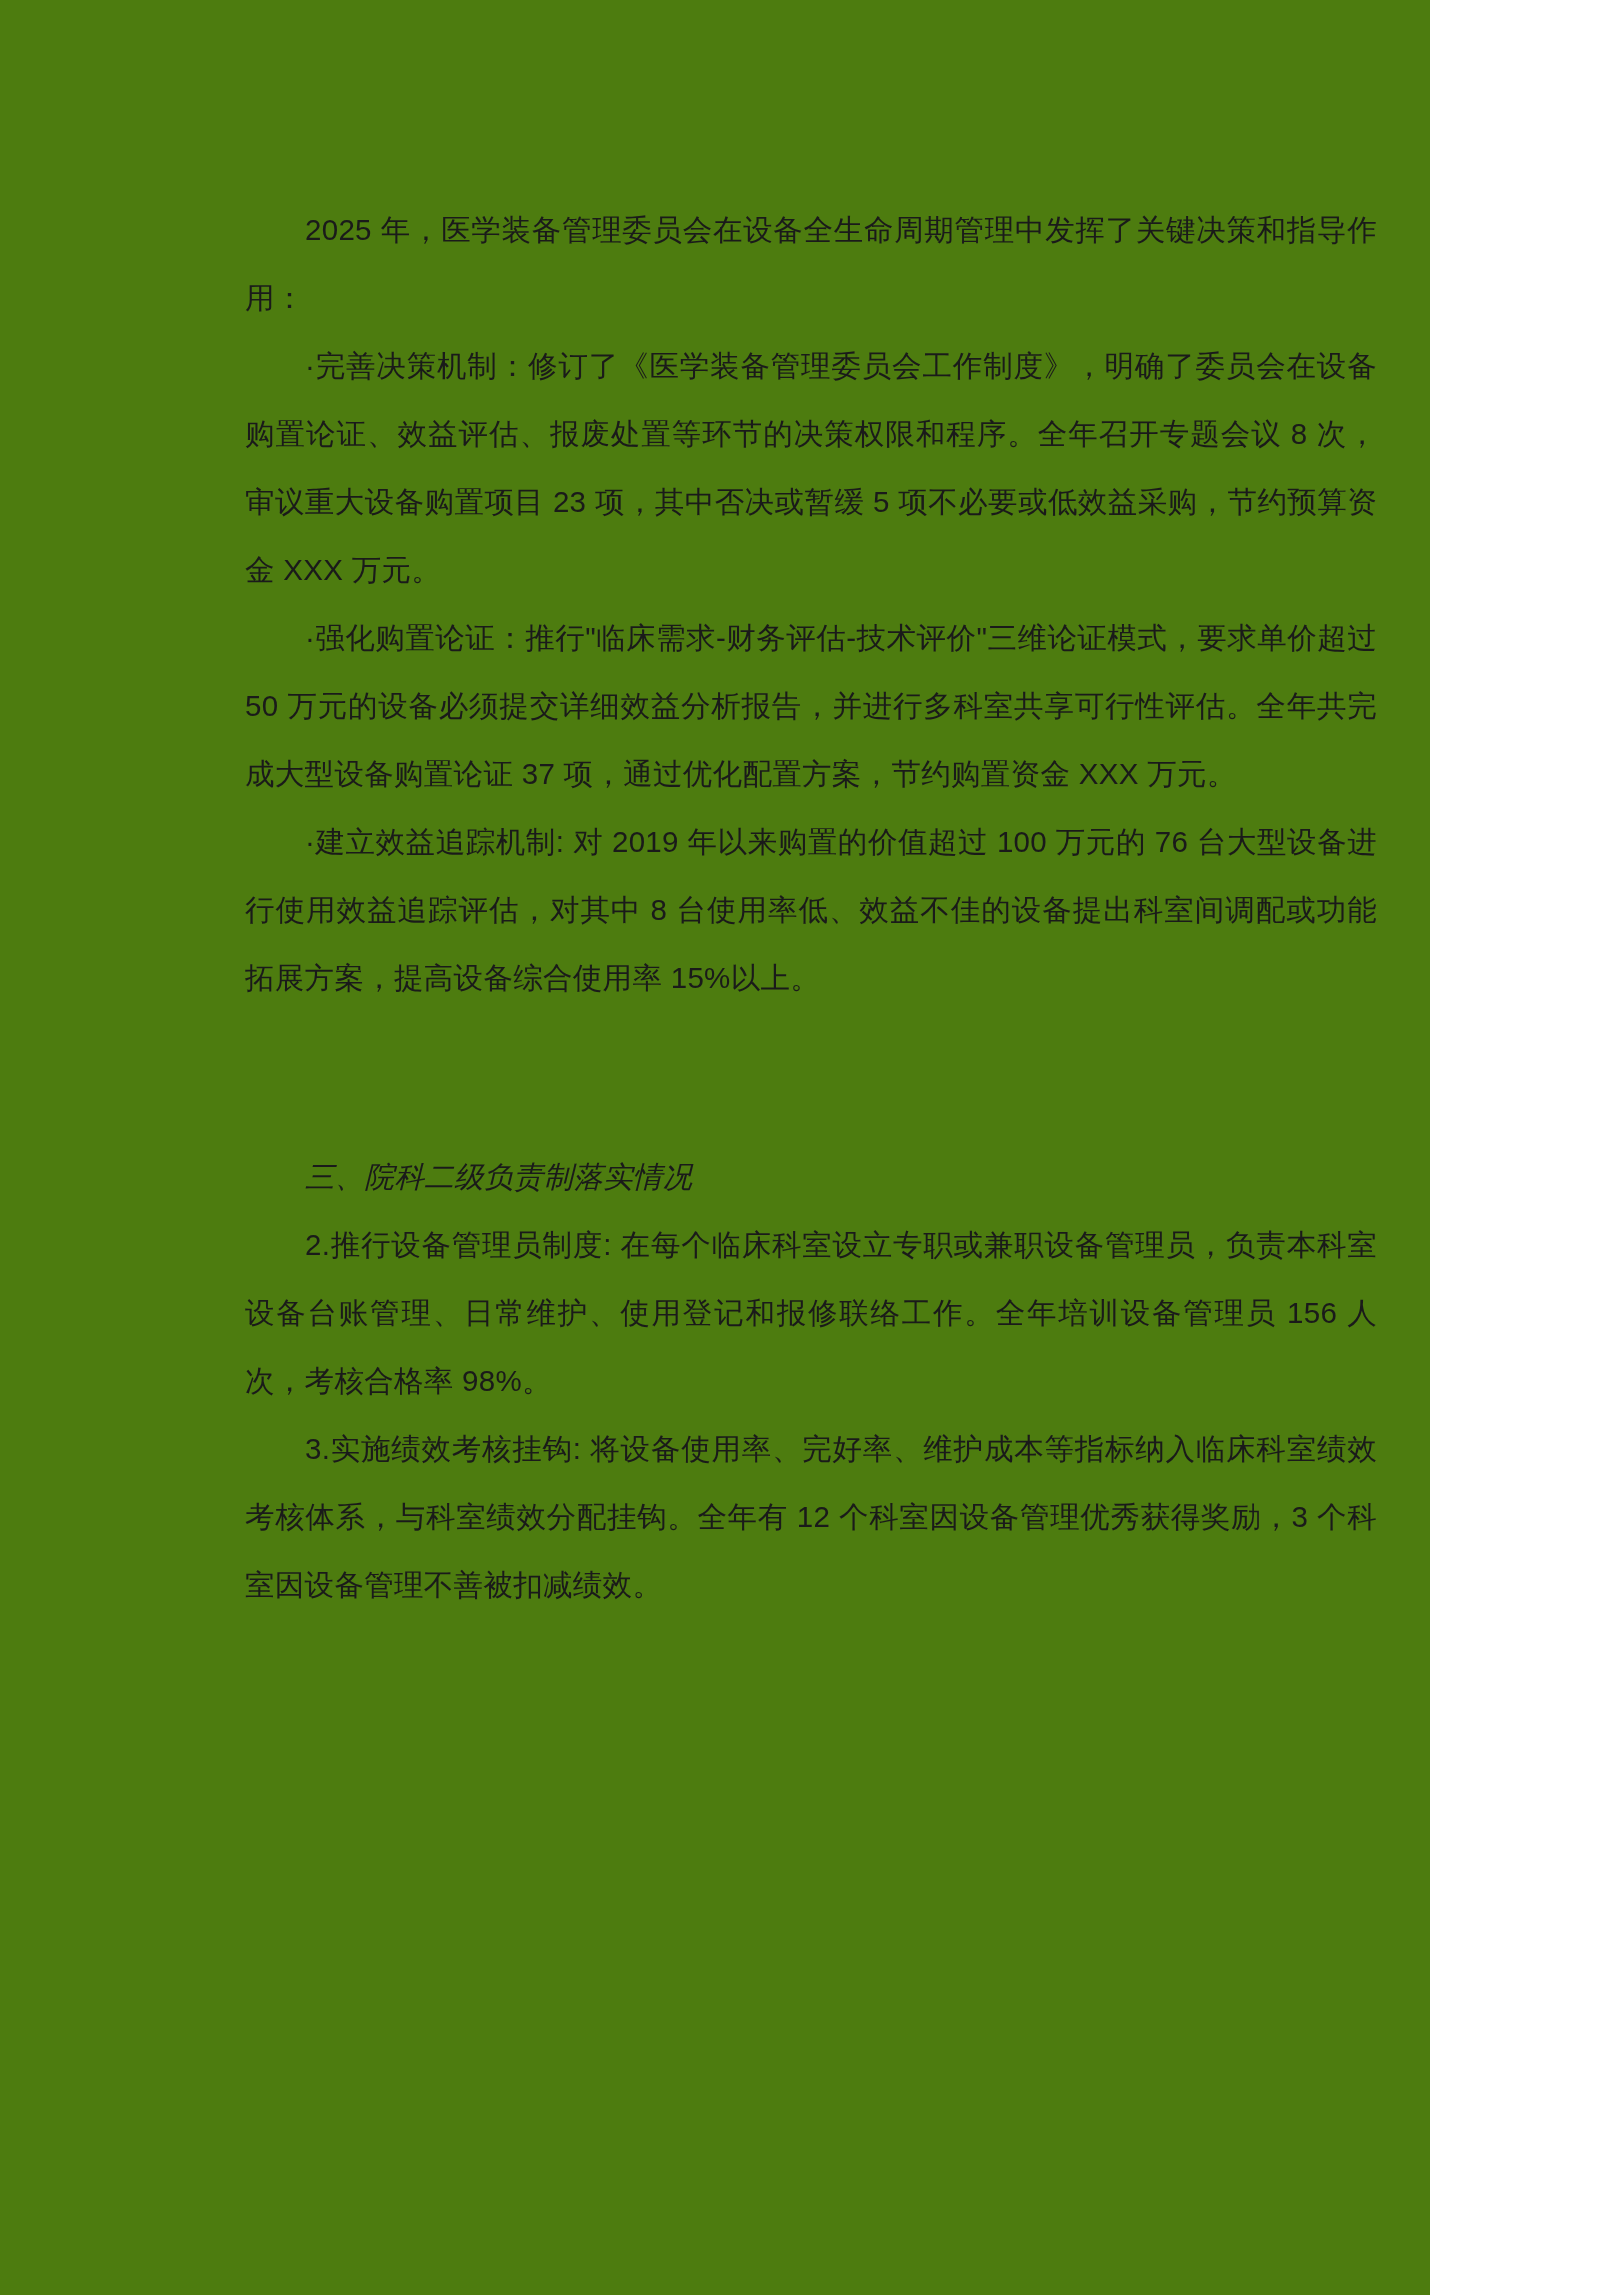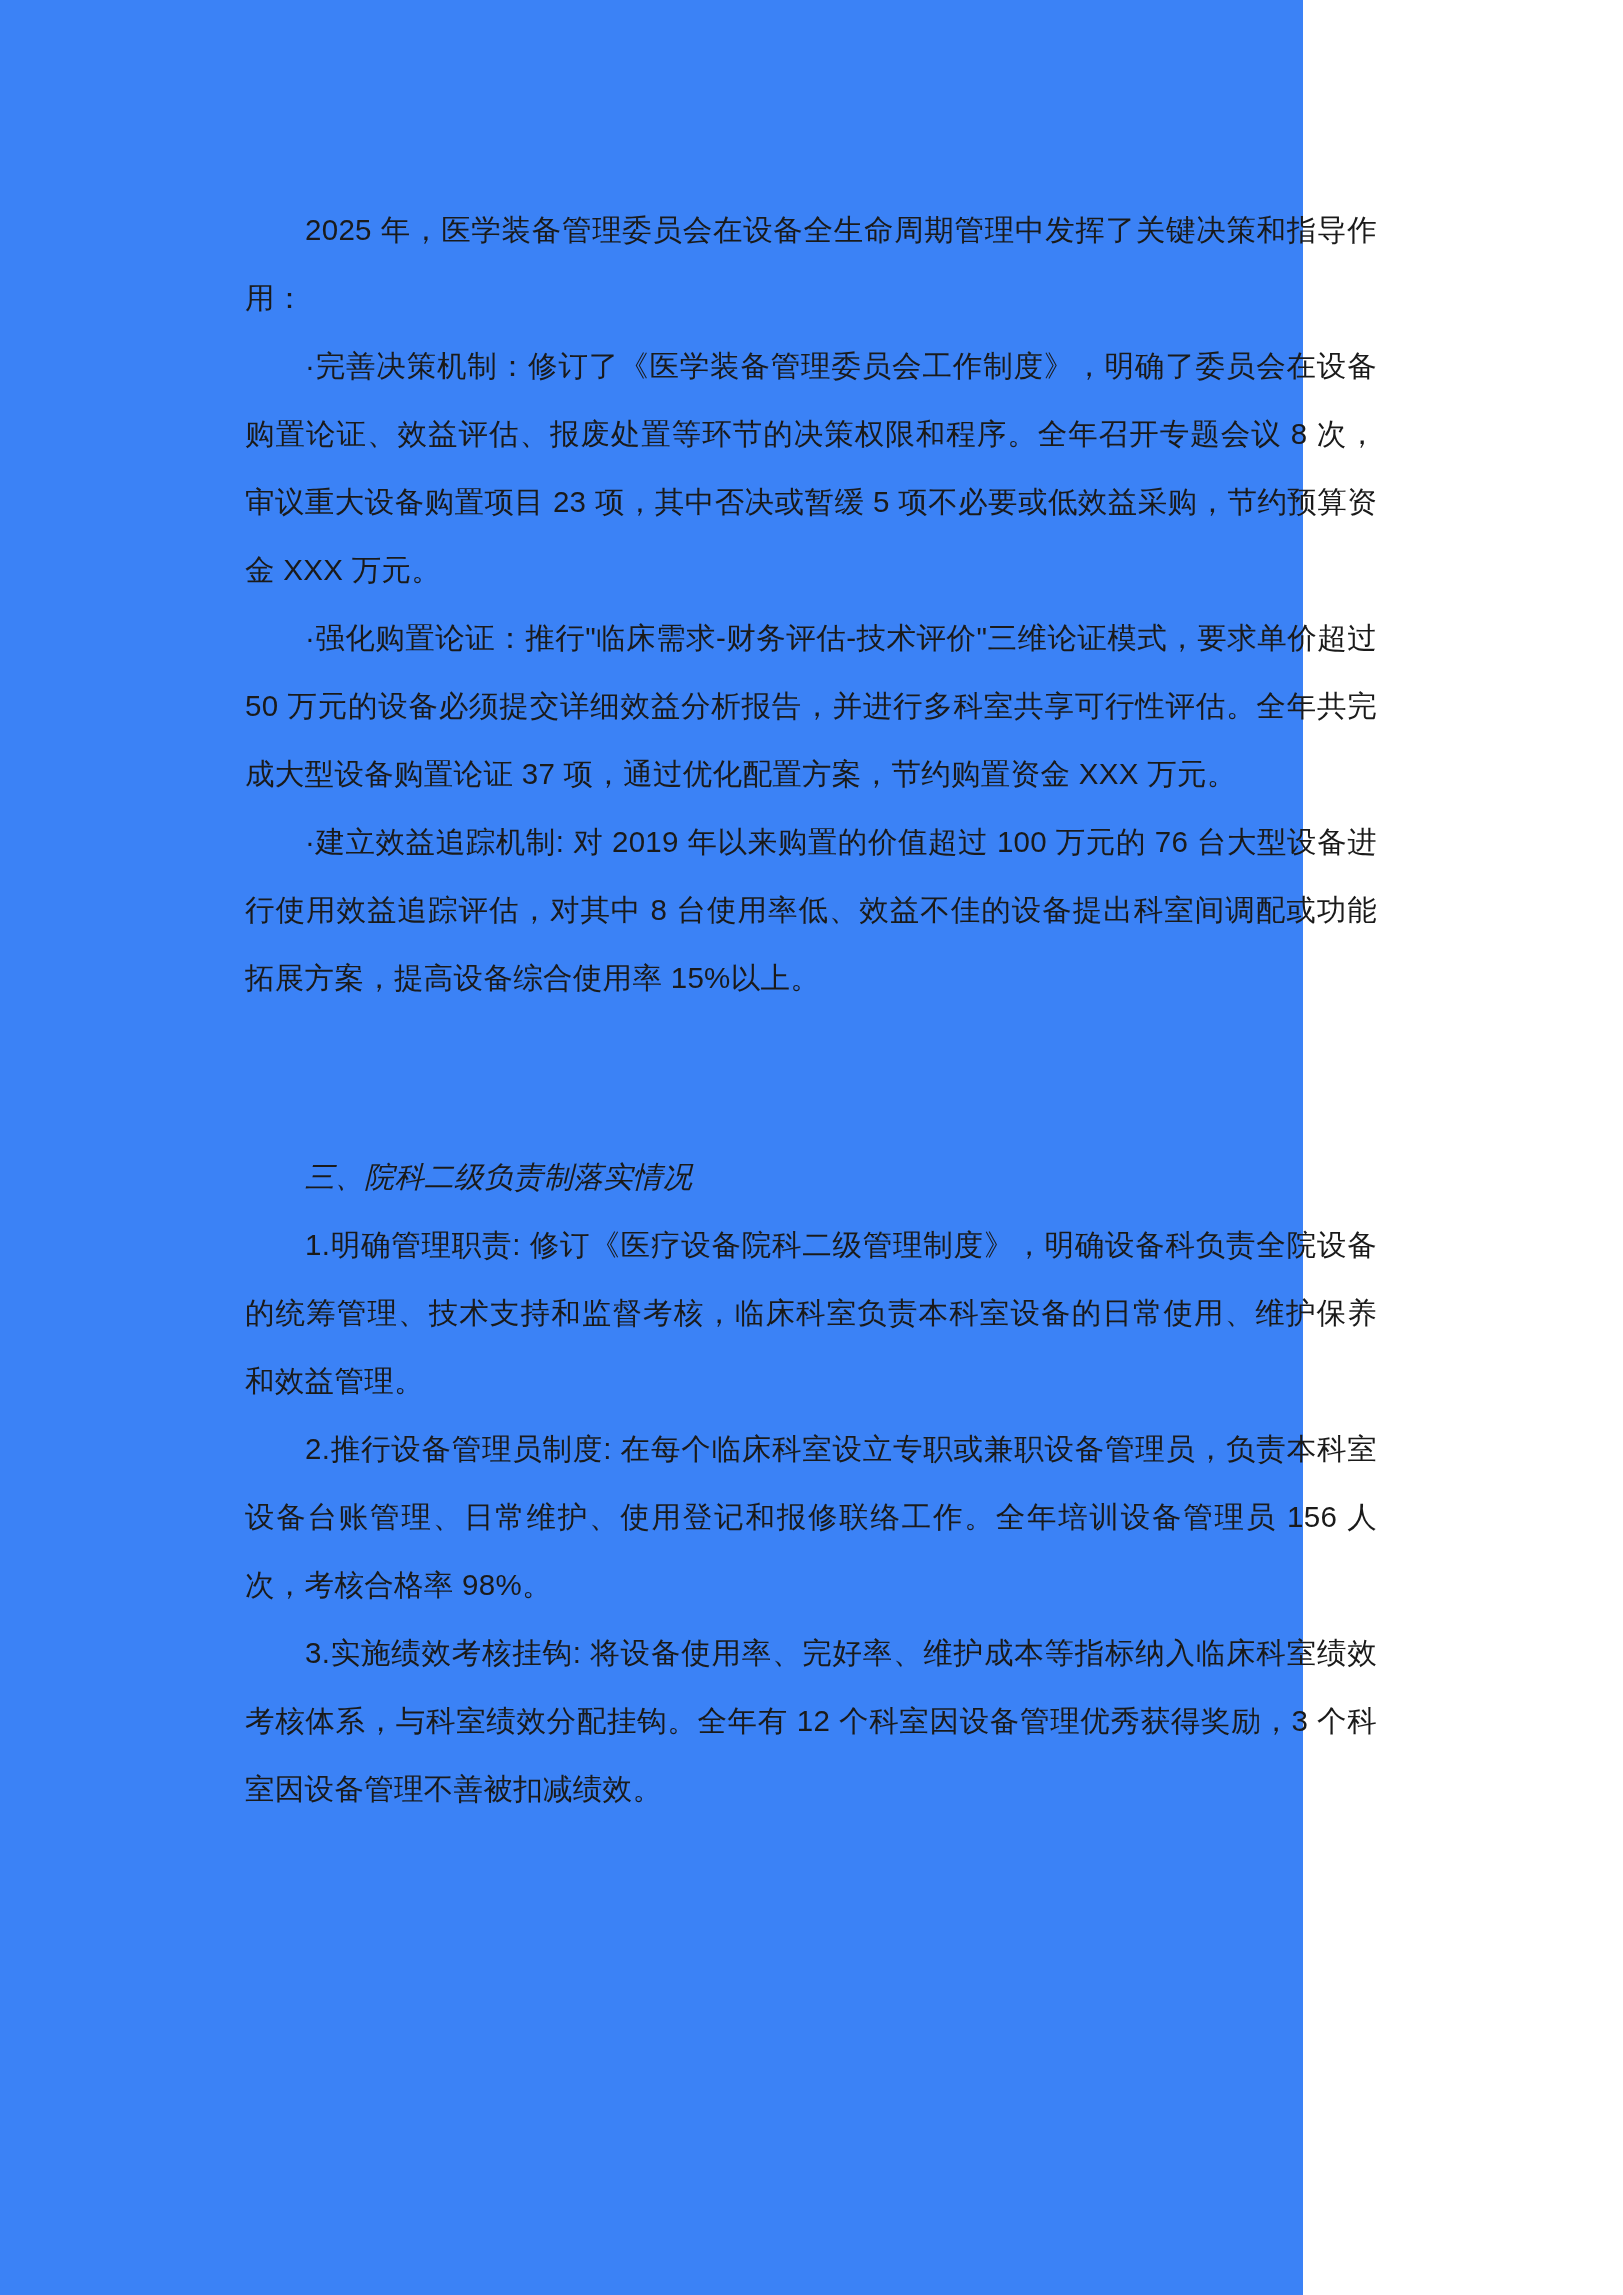--- a/index.html
+++ b/index.html
@@ -9,23 +9,23 @@
   }
   body {
     width: 1623px;
     height: 2295px;
     font-family: "Liberation Sans", "DejaVu Sans", sans-serif;
     color: #1a1a1a;
     -webkit-font-smoothing: antialiased;
   }
   .page {
     position: relative;
-    width: 1303px;
+    width: 1430px;
     height: 2295px;
-    background: #3b82f6;
+    background: #4d7c0f;
     box-sizing: border-box;
     padding: 196px 245px 0 245px;
   }
   .doc-body {
     width: 1132px;
   }
   p.para {
     margin: 0;
     font-size: 29.5px;
     line-height: 68px;
@@ -65,21 +65,20 @@
     <p class="para">·强化购置论证：推行"临床需求-财务评估-技术评价"三维论证模式，要求单价超过 50 万元的设备必须提交详细效益分析报告，并进行多科室共享可行性评估。全年共完成大型设备购置论证 37 项，通过优化配置方案，节约购置资金 XXX 万元。</p>
 
     <p class="para">·建立效益追踪机制: 对 2019 年以来购置的价值超过 100 万元的 76 台大型设备进行使用效益追踪评估，对其中 8 台使用率低、效益不佳的设备提出科室间调配或功能拓展方案，提高设备综合使用率 15%以上。</p>
 
     <div class="spacer-block"></div>
     <div class="spacer-half"></div>
 
     <h2 class="heading">三、院科二级负责制落实情况</h2>
 
 
-    <p class="para">1.明确管理职责: 修订《医疗设备院科二级管理制度》，明确设备科负责全院设备的统筹管理、技术支持和监督考核，临床科室负责本科室设备的日常使用、维护保养和效益管理。</p>
 
     <p class="para">2.推行设备管理员制度: 在每个临床科室设立专职或兼职设备管理员，负责本科室设备台账管理、日常维护、使用登记和报修联络工作。全年培训设备管理员 156 人次，考核合格率 98%。</p>
 
     <p class="para">3.实施绩效考核挂钩: 将设备使用率、完好率、维护成本等指标纳入临床科室绩效考核体系，与科室绩效分配挂钩。全年有 12 个科室因设备管理优秀获得奖励，3 个科室因设备管理不善被扣减绩效。</p>
 
   </div>
 </div>
 
 
 </body></html>

